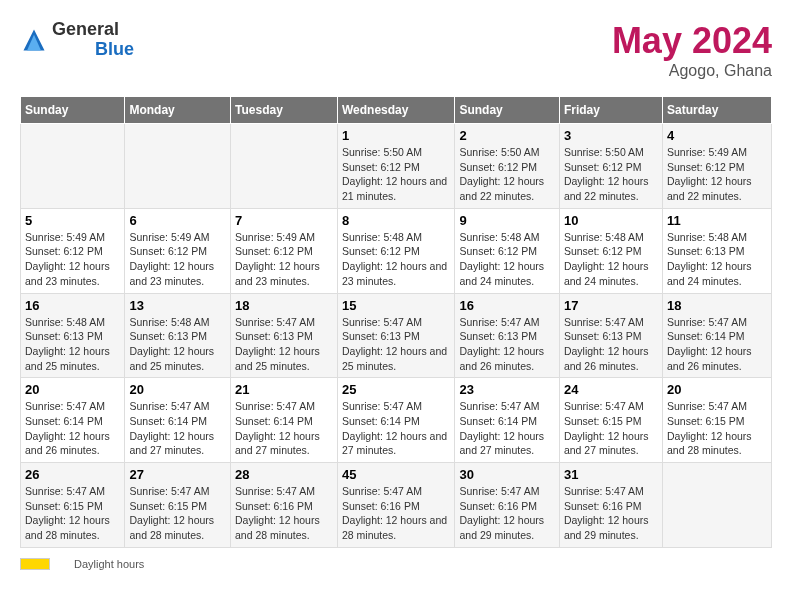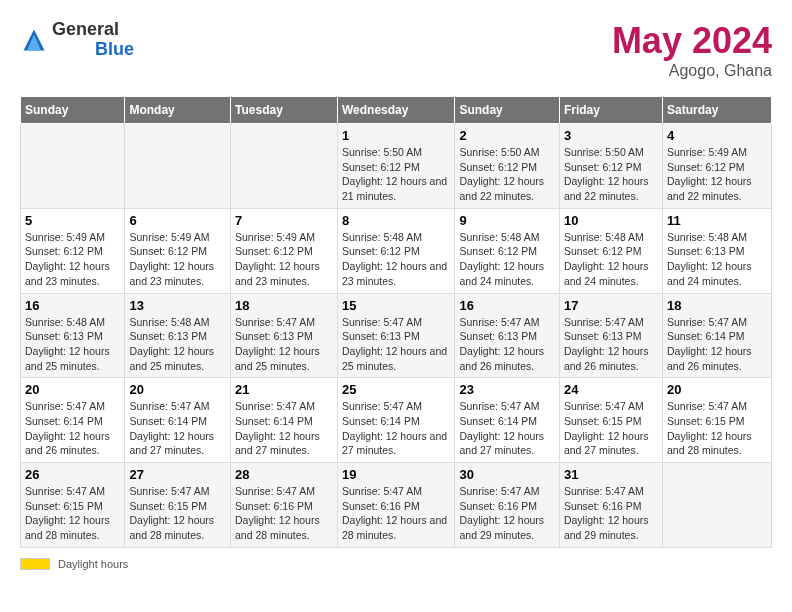--- a/index.html
+++ b/index.html
@@ -83,21 +83,21 @@
       color: #333;
       line-height: 1.4;
       font-size: 10.5px;
     }
     .footer {
       margin-top: 10px;
       font-size: 11px;
       color: #555;
       display: flex;
       align-items: center;
-      gap: 8px;
+      gap: 24px;
     }
     .footer-bar {
       width: 30px;
       height: 12px;
       background: #ffd700;
       display: inline-block;
       border: 1px solid #ccc;
     }
   </style>
 </head>
@@ -251,21 +251,21 @@
         </td>
         <td>
           <span class="day-num">27</span>
           <div class="day-info">Sunrise: 5:47 AM<br>Sunset: 6:15 PM<br>Daylight: 12 hours and 28 minutes.</div>
         </td>
         <td>
           <span class="day-num">28</span>
           <div class="day-info">Sunrise: 5:47 AM<br>Sunset: 6:16 PM<br>Daylight: 12 hours and 28 minutes.</div>
         </td>
         <td>
-          <span class="day-num">19</span>
+          <span class="day-num">45</span>
           <div class="day-info">Sunrise: 5:47 AM<br>Sunset: 6:16 PM<br>Daylight: 12 hours and 28 minutes.</div>
         </td>
         <td>
           <span class="day-num">30</span>
           <div class="day-info">Sunrise: 5:47 AM<br>Sunset: 6:16 PM<br>Daylight: 12 hours and 29 minutes.</div>
         </td>
         <td>
           <span class="day-num">31</span>
           <div class="day-info">Sunrise: 5:47 AM<br>Sunset: 6:16 PM<br>Daylight: 12 hours and 29 minutes.</div>
         </td>

